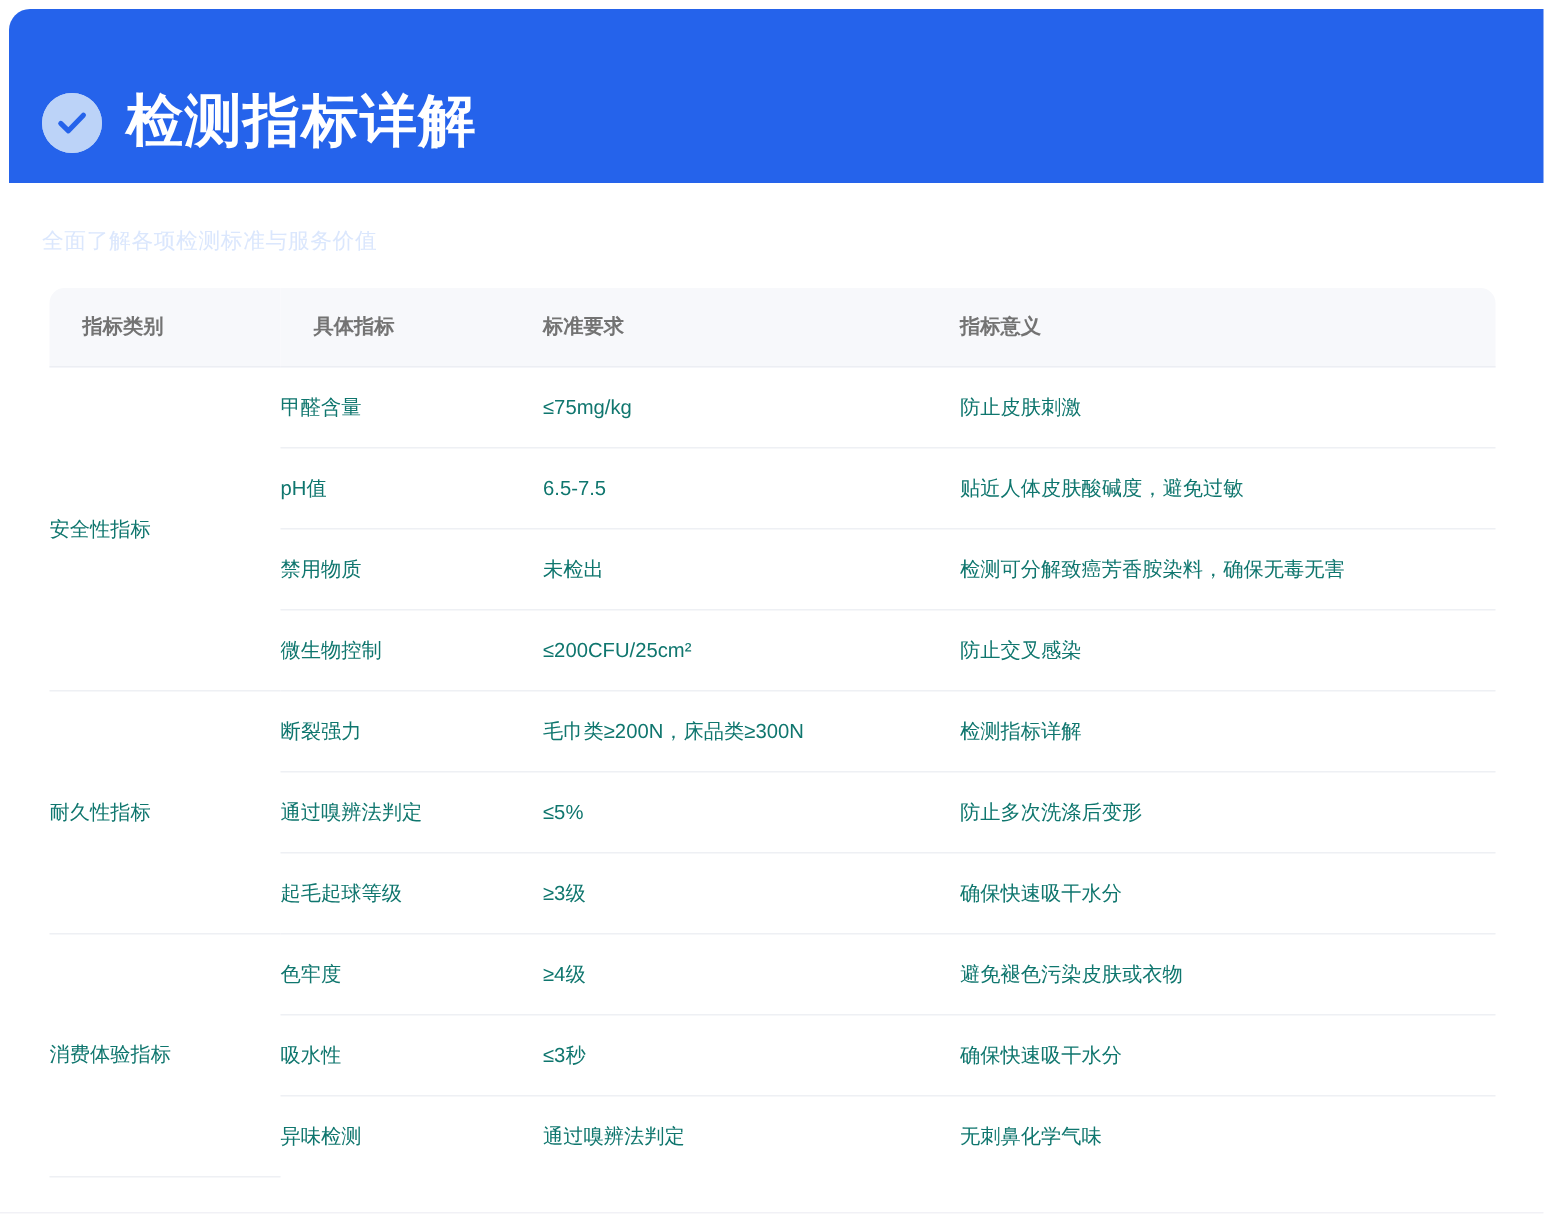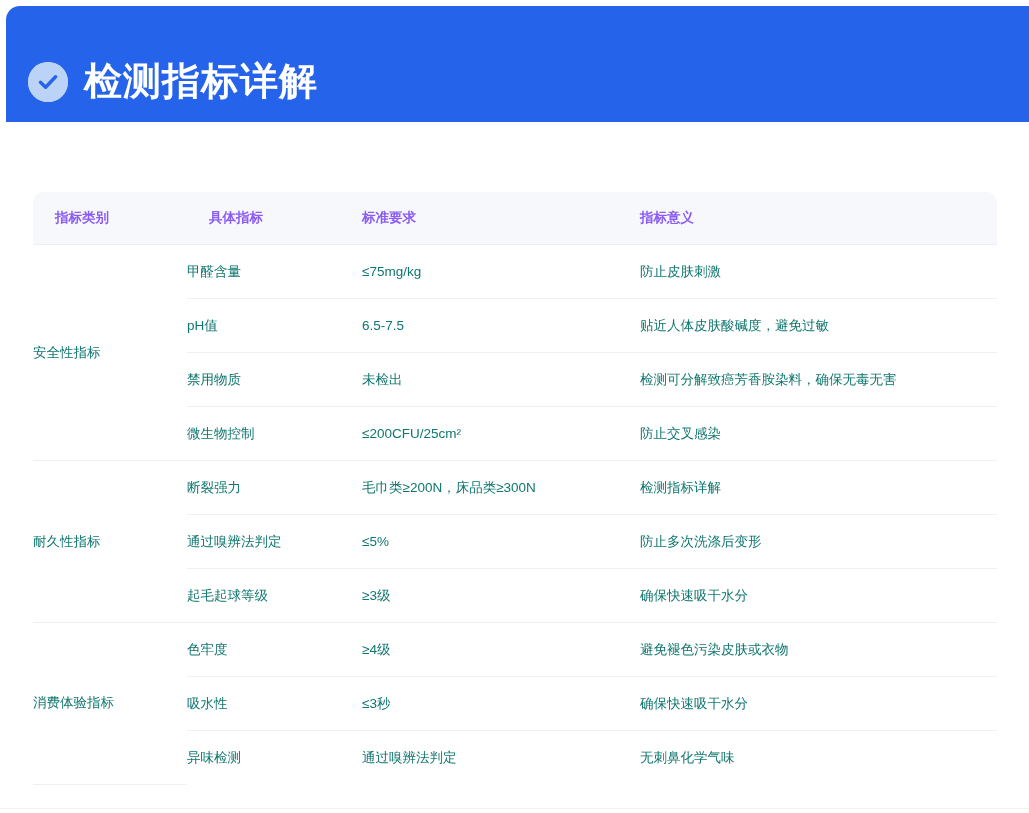--- a/index.html
+++ b/index.html
@@ -73,21 +73,21 @@
     top: 192px;
     width: 964px;
   }
   table.matrix {
     width: 100%;
     border-collapse: collapse;
     table-layout: fixed;
   }
   table.matrix thead th {
     background: #f7f8fb;
-    color: #8b5cf6;
+    color: #737373;
     font-size: 13.5px;
     font-weight: 700;
     text-align: left;
     padding: 17px 0 17px 0;
     height: 52px;
     box-sizing: border-box;
     vertical-align: middle;
     border-bottom: 1px solid #eceef3;
   }
   table.matrix thead th:first-child { border-top-left-radius: 10px; padding-left: 22px; }
@@ -148,20 +148,21 @@
   <div class="banner-inner">
     <div class="banner-title-row">
       <span class="check-badge">
         <svg width="40" height="40" viewBox="0 0 40 40" aria-hidden="true">
           <circle cx="20" cy="20" r="20" fill="#bcd3f8"></circle>
           <path d="M12.5 20.3 L17.6 25.2 L27.6 14.8" fill="none" stroke="#2563eb" stroke-width="3.4" stroke-linecap="round" stroke-linejoin="round"></path>
         </svg>
       </span>
       <h1 class="banner-title">检测指标详解</h1>
     </div>
+    <div class="banner-sub">全面了解各项检测标准与服务价值</div>
   </div>
 </div>
 
 <div class="table-wrap">
   <table class="matrix">
     <colgroup>
       <col class="c-cat">
         <col class="c-item">
         <col class="c-std">
         <col class="c-mean">

